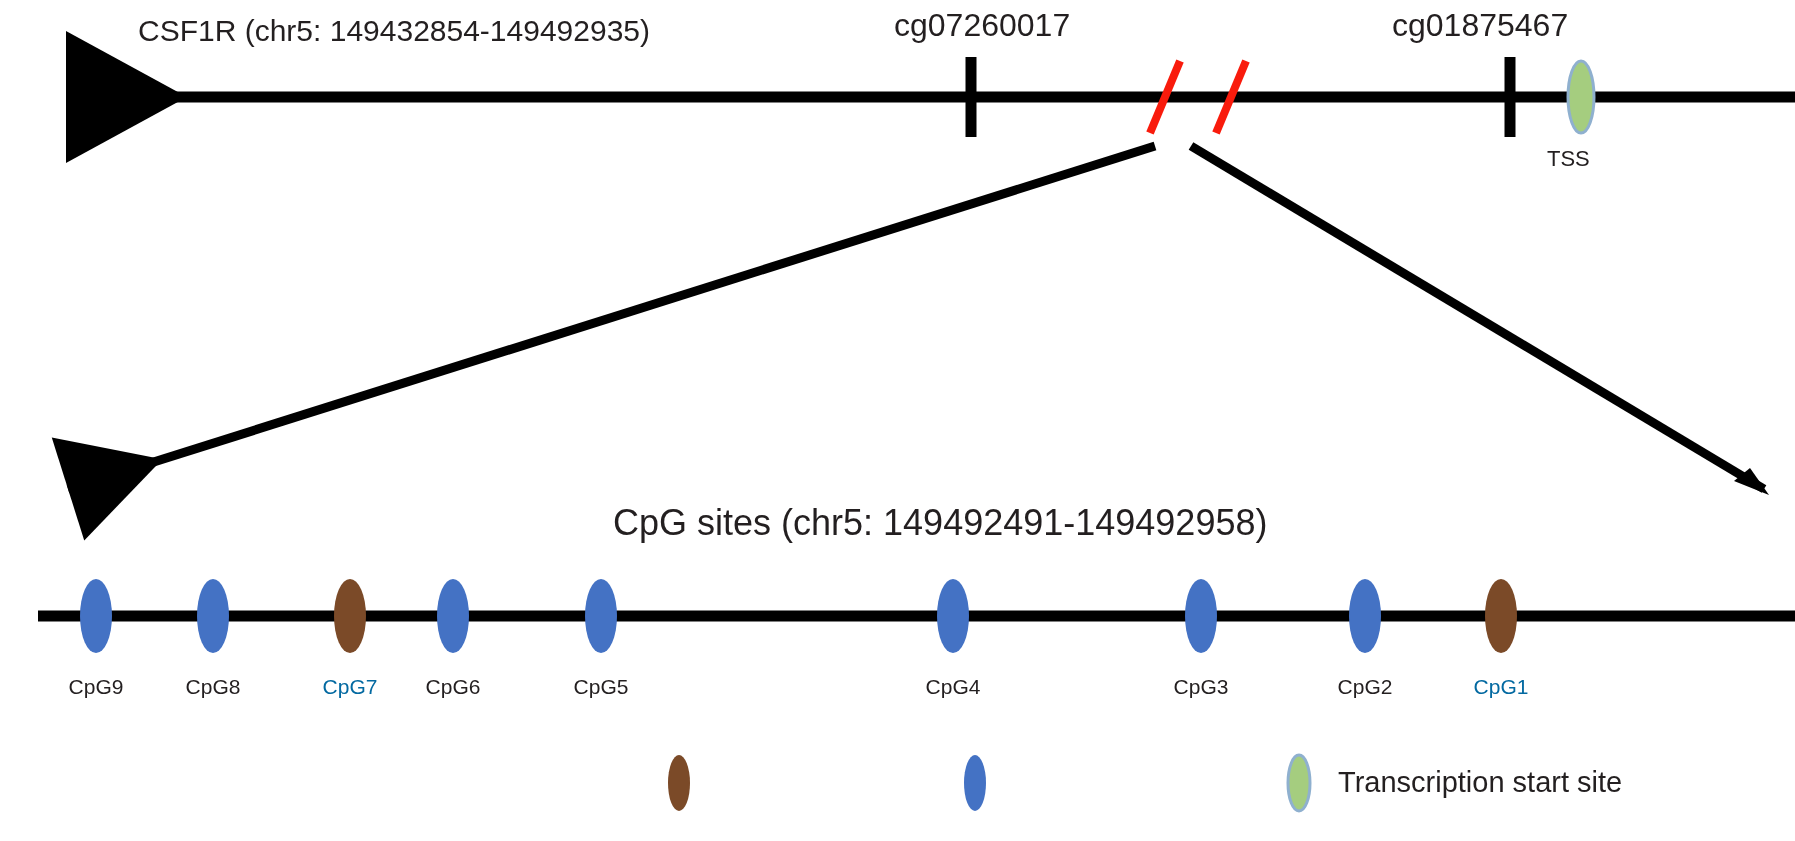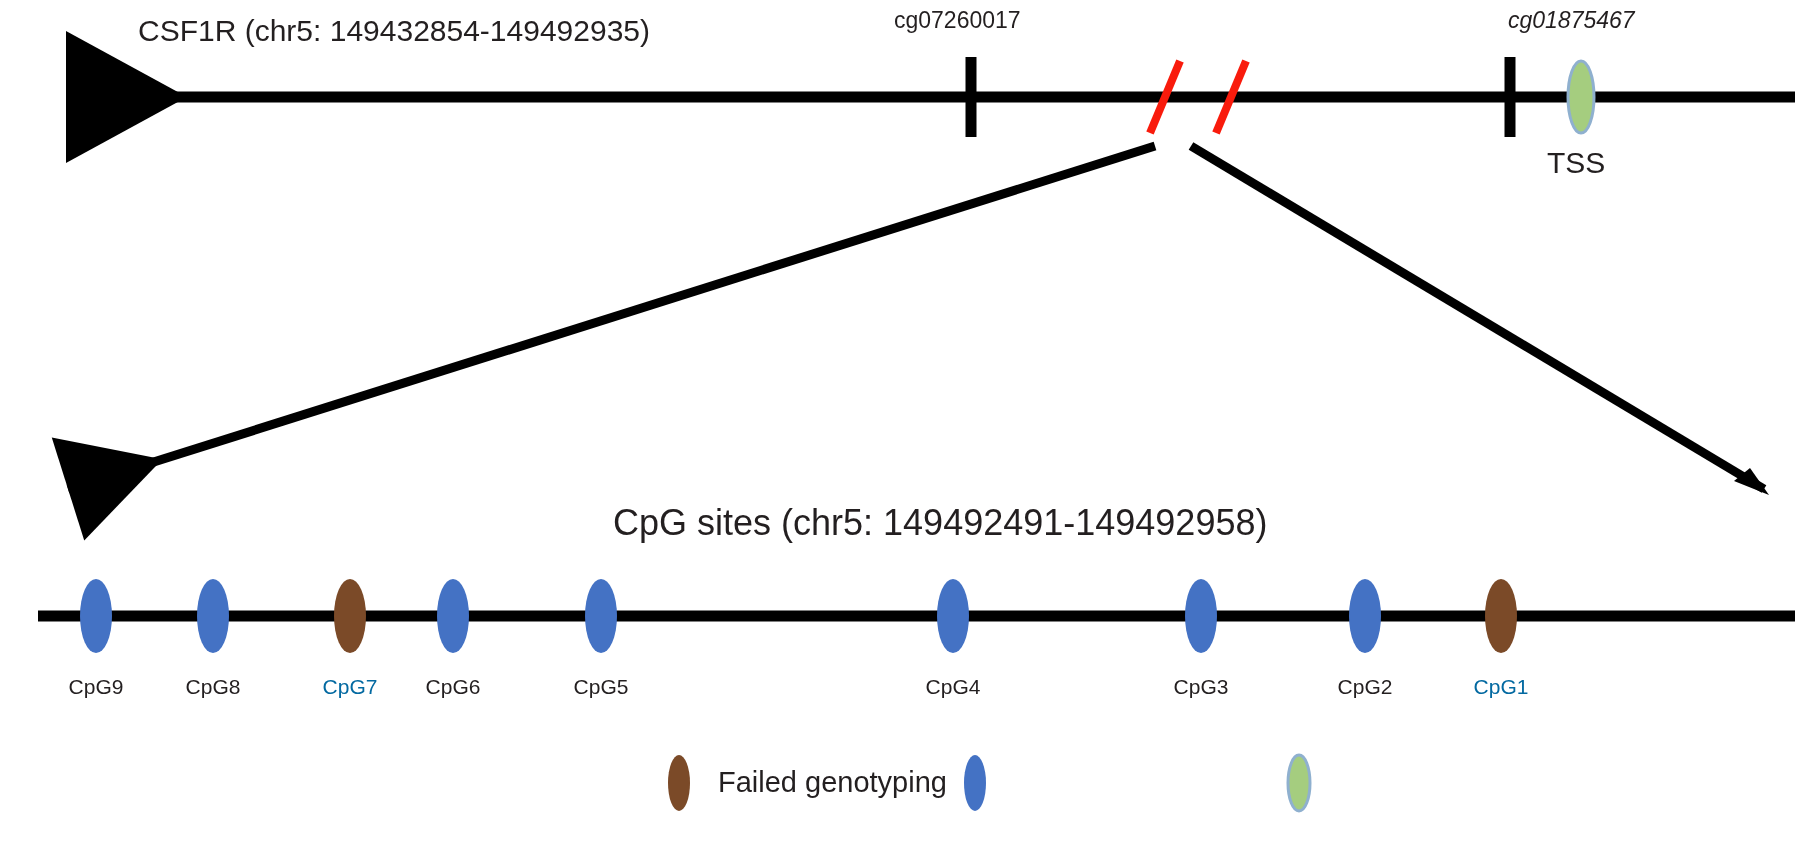--- a/index.html
+++ b/index.html
@@ -30,26 +30,26 @@
     color: #231f20;
     white-space: nowrap;
     line-height: 1;
   }
   .gene-title {
     font-size: 30px;
     left: 110px;
     top: 16px;
   }
   .probe-label {
-    font-size: 23px;
+    font-size: 32px;
   }
   #probe-cg07260017 { left: 866px; top: 9px; }
-  #probe-cg01875467 { left: 1480px; top: 9px; font-style: italic; }
+  #probe-cg01875467 { left: 1364px; top: 9px; }
   #tss-label {
-    font-size: 30px;
+    font-size: 22px;
     left: 1519px;
     top: 148px;
   }
   #cpg-region-title {
     font-size: 36px;
     left: 585px;
     top: 505px;
   }
   .cpg-label {
     font-size: 21px;
@@ -132,15 +132,15 @@
   <div class="lbl cpg-label success" style="left:68px">CpG9</div>
   <div class="lbl cpg-label success" style="left:185px">CpG8</div>
   <div class="lbl cpg-label failed" style="left:322px">CpG7</div>
   <div class="lbl cpg-label success" style="left:425px">CpG6</div>
   <div class="lbl cpg-label success" style="left:573px">CpG5</div>
   <div class="lbl cpg-label success" style="left:925px">CpG4</div>
   <div class="lbl cpg-label success" style="left:1173px">CpG3</div>
   <div class="lbl cpg-label success" style="left:1337px">CpG2</div>
   <div class="lbl cpg-label failed" style="left:1473px">CpG1</div>
 
-  <div class="lbl legend-label" id="legend-failed-label">Failed genotyping</div>
+  <div class="lbl legend-label" id="legend-tss-label">Transcription start site</div>
 
 </div>
 
 </body></html>

